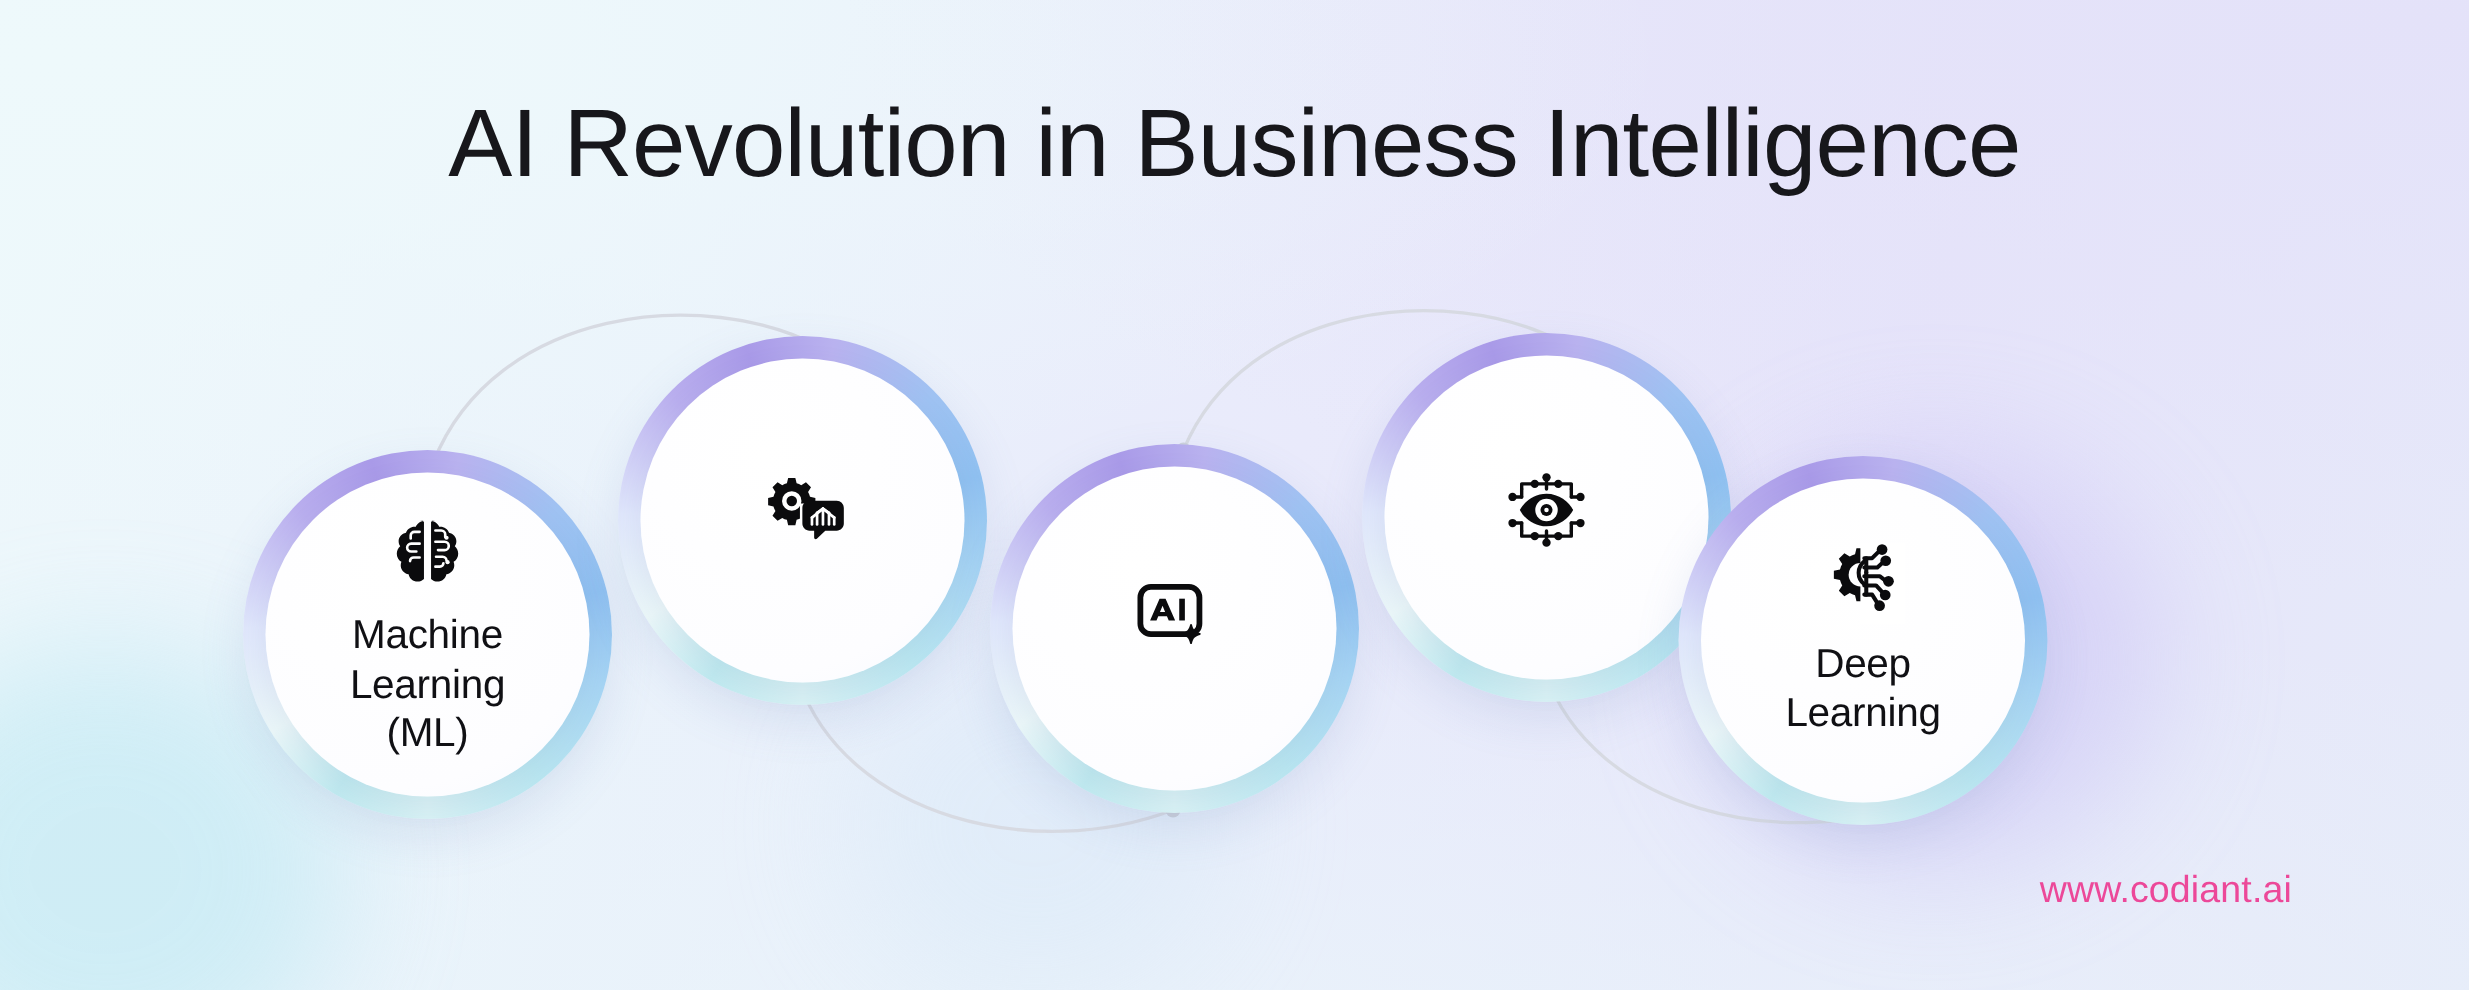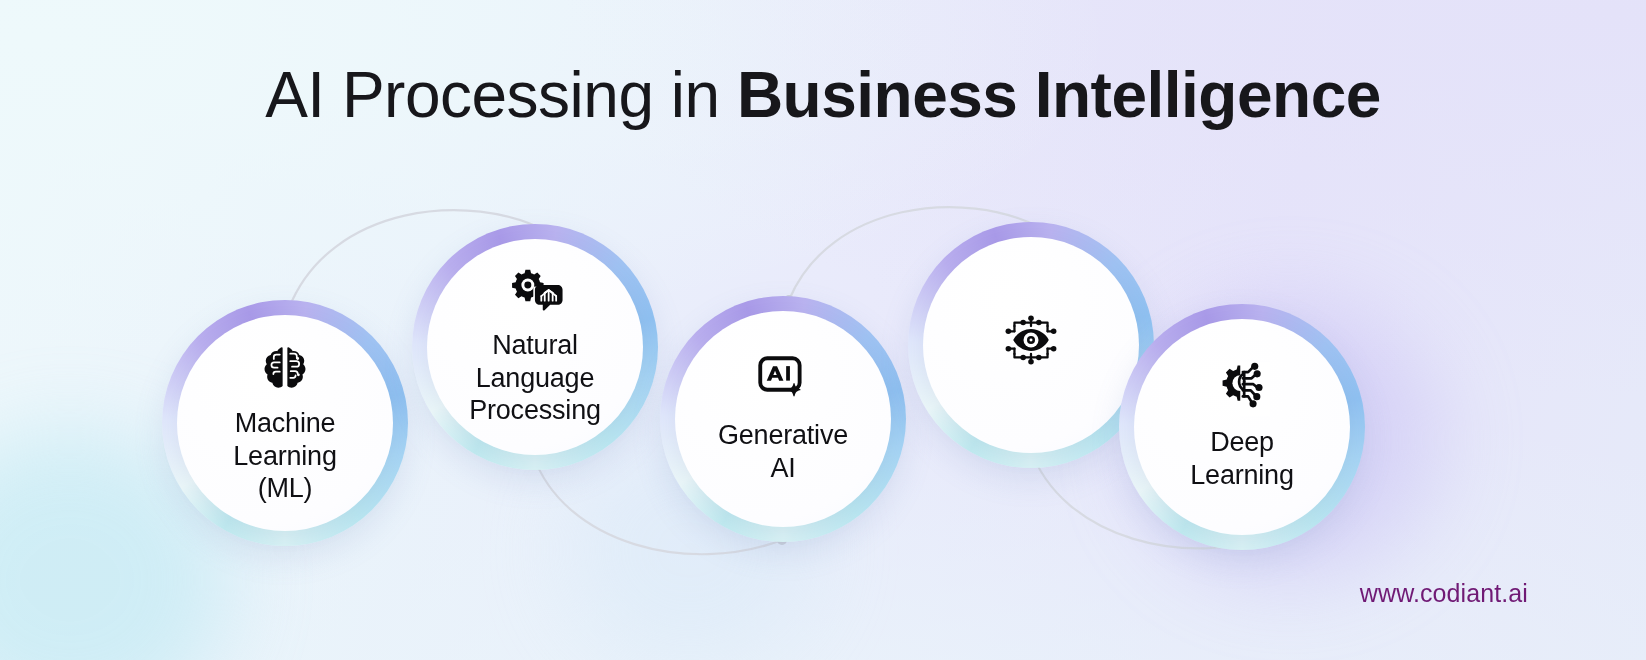--- a/index.html
+++ b/index.html
@@ -21,21 +21,21 @@
   .blob-b { width:300px; height:280px; left:1140px; top:300px;  background:#bdb2f2; opacity:.38; }
   .blob-c { width:260px; height:240px; left:560px;  top:430px;  background:#cfe6f6; opacity:.30; }
 
   
   .title {
     position:absolute; top:62px; left:0; width:100%;
     text-align:center; color:#17171b;
     font-size:64px; line-height:1.06; letter-spacing:-0.5px;
     font-weight:300; white-space:nowrap;
   }
-  .title b { font-weight:700; }
+  .title b { font-weight:400; }
 
   
   .arcs { position:absolute; inset:0; width:1646px; height:660px; pointer-events:none; }
 
   
   .node { position:absolute; width:246px; height:246px; }
   .ring {
     position:absolute; inset:0; border-radius:50%;
     background:
       conic-gradient(from 210deg,
@@ -71,32 +71,32 @@
   
   #node-0 { left:162px;  top:300px; }
   #node-1 { left:412px;  top:224px; }
   #node-2 { left:660px;  top:296px; }
   #node-3 { left:908px;  top:222px; }
   #node-4 { left:1119px; top:304px; }
 
   
   .url {
     position:absolute; right:118px; bottom:52px;
-    font-size:25px; color:#701a75; font-weight:400; letter-spacing:.1px;
+    font-size:25px; color:#ec4899; font-weight:400; letter-spacing:.1px;
   }
 </style>
 </head>
 <body>
 
 <div class="blob blob-a"></div>
 <div class="blob blob-b"></div>
 <div class="blob blob-c"></div>
 
 <h1 class="title">
-  <span>AI Processing in </span><b>Business Intelligence</b>
+  <span>AI Revolution in </span><b>Business Intelligence</b>
 </h1>
 
 <svg class="arcs" viewBox="0 0 1646 660">
   <g fill="none" stroke="#d7dae2" stroke-width="2.2" stroke-linecap="round">
     <path d="M289,308 C 330,205 470,190 548,232"></path>
     <path d="M533,455 C 565,545 690,575 782,540"></path>
     <path d="M789,300 C 830,202 965,188 1041,228"></path>
     <path d="M1030,448 C 1062,540 1190,570 1281,533"></path>
   </g>
   <g fill="#cbd0da">
@@ -154,39 +154,34 @@
           <path d="M50 39V26.6"></path>
           <path d="M45.4 39V29.8"></path>
           <path d="M54.7 39V29.8"></path>
           <path d="M41.4 39v-5.4"></path>
           <path d="M58.8 39v-5.4"></path>
           <path d="M45.4 29.8 50 26.6l4.7 3.2"></path>
           <path d="M41.4 33.6 50 26.6l8.8 7"></path>
         </g>
       </svg>
     </span>
-    <span class="node-label">Natural
-Language
-Processing</span>
   </div>
 </div>
 
 <div class="node" id="node-2">
   <div class="ring"></div>
   <div class="disc">
     <span class="node-icon">
       <svg width="56" height="56" viewBox="0 0 64 64">
         <path fill="none" stroke="#0b0b0d" stroke-width="4.4" stroke-linejoin="round" d="M14 6h29a8 8 0 0 1 8 8v20a8 8 0 0 1-8 8H14a8 8 0 0 1-8-8V14a8 8 0 0 1 8-8z"></path>
         <path fill="#0b0b0d" d="M20.6 15h4.6l7.3 16.6h-4.9l-1.35-3.3h-6.6l-1.35 3.3h-4.9L20.6 15zm2.3 5.4-1.95 4.8h3.9l-1.95-4.8z"></path>
         <rect x="35.6" y="15" width="4.3" height="16.6" fill="#0b0b0d"></rect>
         <path fill="#0b0b0d" d="M44.6 34.2c.35 0 .6.22.68.55.9 3.9 2.3 5.5 6.1 6.45.36.08.6.36.6.7s-.24.62-.6.7c-3.8.95-5.2 2.55-6.1 6.45-.08.33-.33.55-.68.55s-.6-.22-.68-.55c-.9-3.9-2.3-5.5-6.1-6.45-.36-.08-.6-.36-.6-.7s.24-.62.6-.7c3.8-.95 5.2-2.55 6.1-6.45.08-.33.33-.55.68-.55z"></path>
       </svg>
     </span>
-    <span class="node-label">Generative
-AI</span>
   </div>
 </div>
 
 <div class="node" id="node-3">
   <div class="ring"></div>
   <div class="disc">
     <span class="node-icon">
       <svg width="58" height="54" viewBox="0 0 66 62">
         <g fill="none" stroke="#0b0b0d" stroke-width="2.6" stroke-linecap="round" stroke-linejoin="round">
           <path d="M14 15v-4h10"></path>

